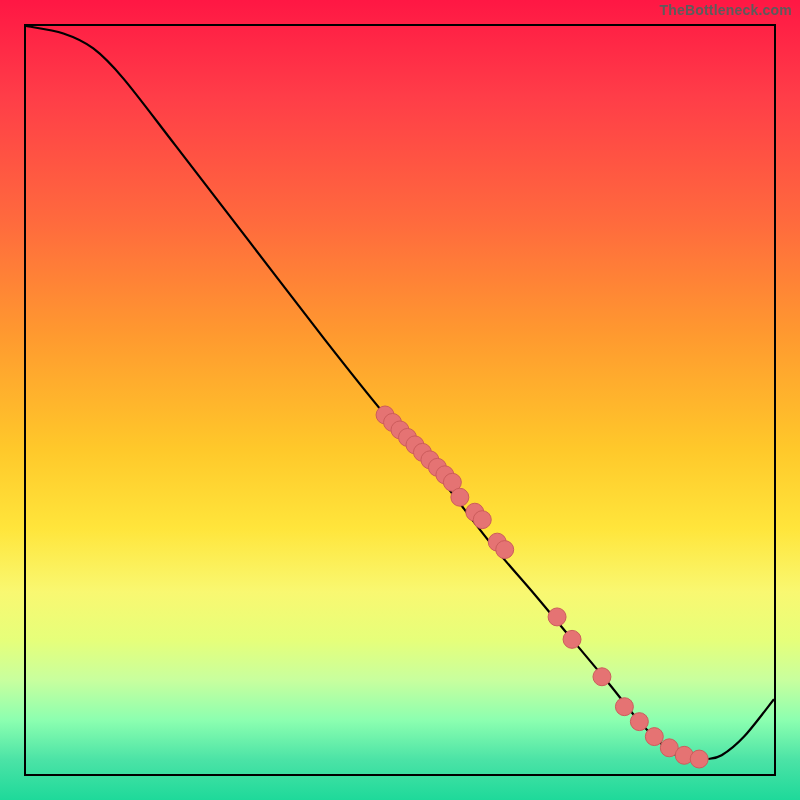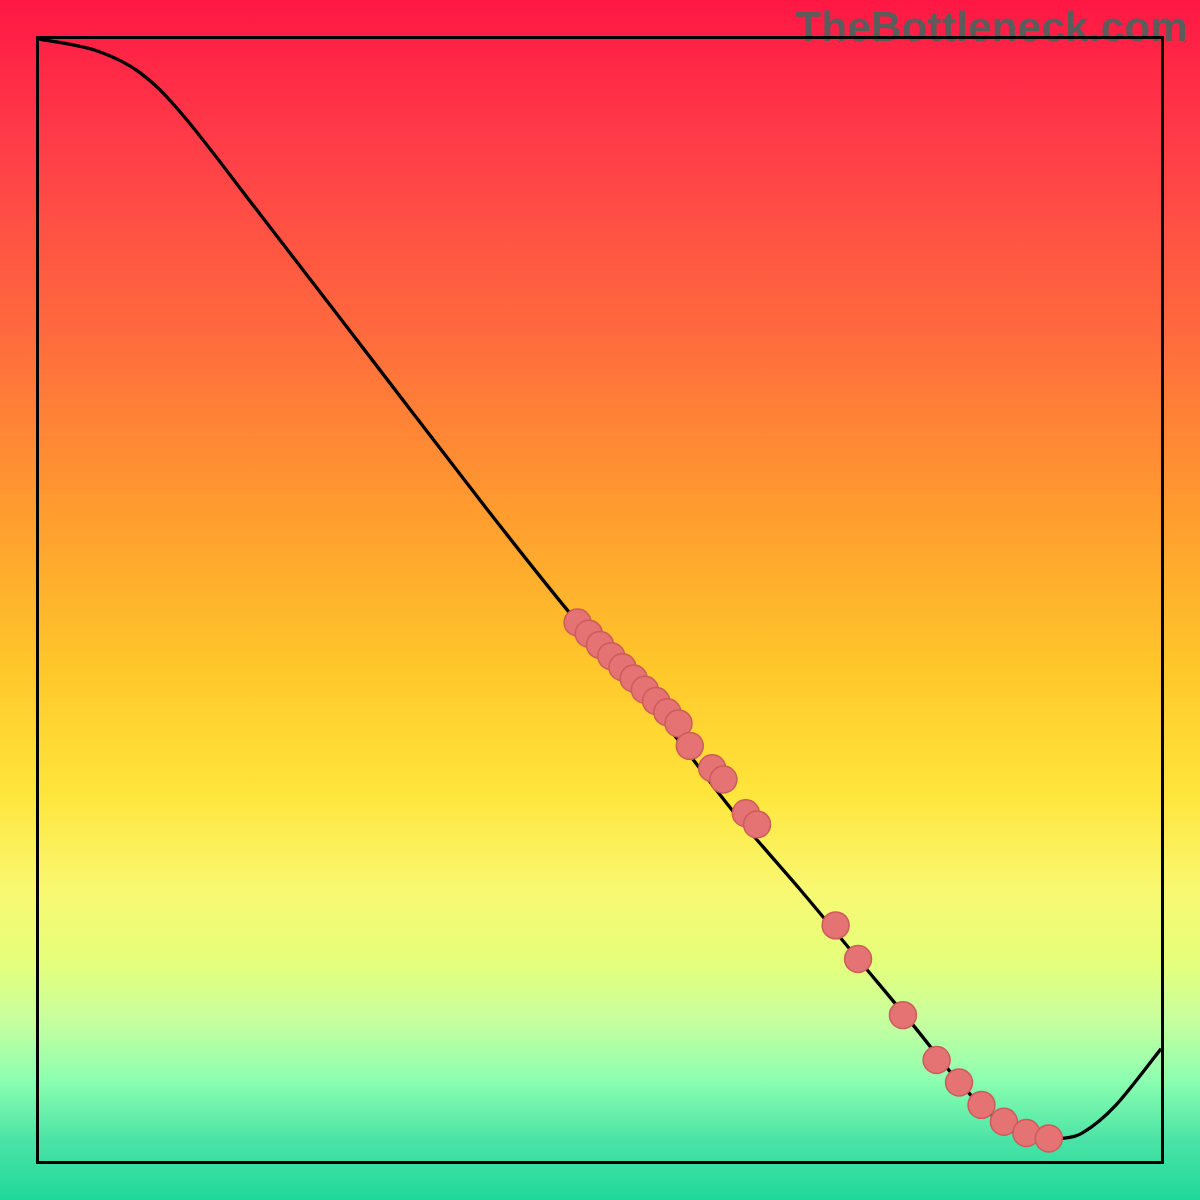--- a/index.html
+++ b/index.html
@@ -59,21 +59,21 @@
   }
   .marker {
     fill: #e57373;
     stroke: #cc5c5c;
     stroke-width: 1;
   }
   .attribution {
     position: absolute;
     top: 2px;
     right: 8px;
-    font-size: 28px;
+    font-size: 14px;
     font-weight: 600;
     color: #5c5c5c;
     letter-spacing: 0.2px;
   }
 </style>
 </head>
 <body>
 
 <div class="chart-root">
   <div class="gradient-bg"></div>

